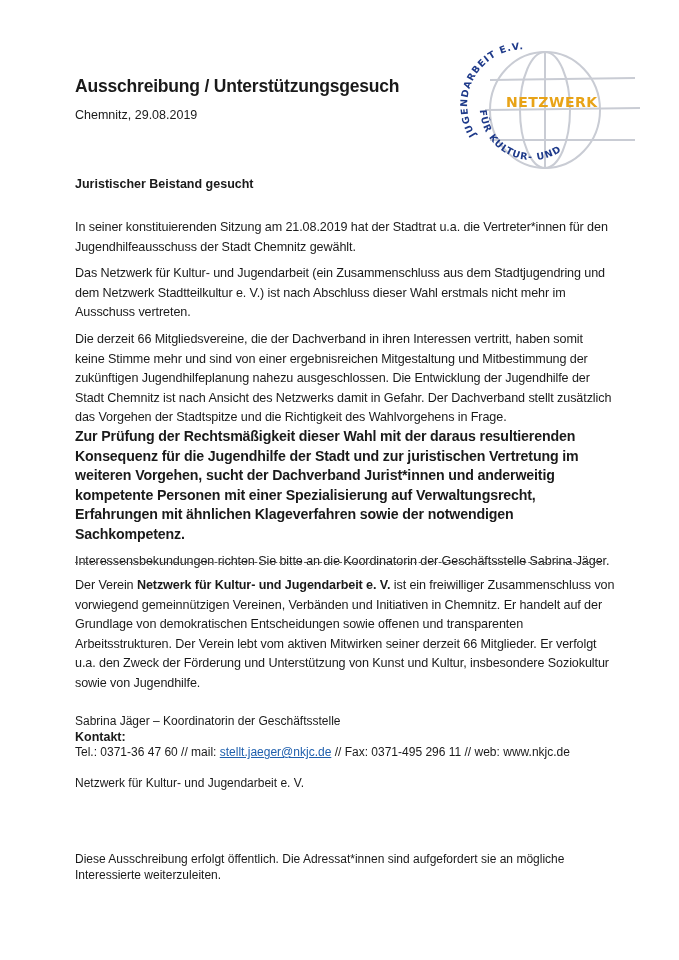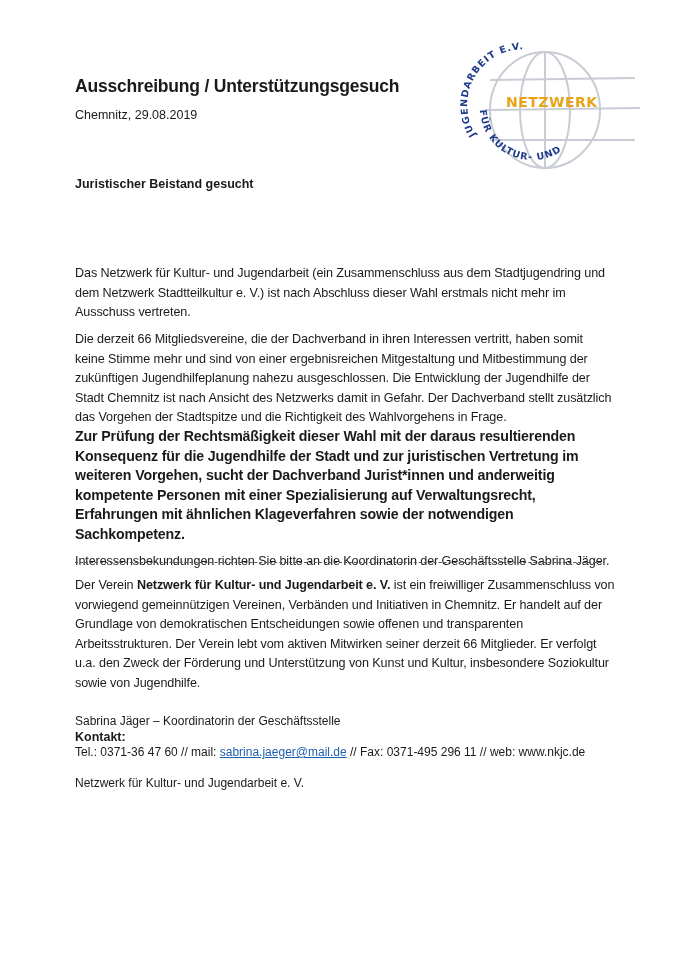--- a/index.html
+++ b/index.html
@@ -44,37 +44,39 @@
       </text>
       <text font-family="DejaVu Sans, sans-serif" font-size="9.5" font-weight="bold" fill="#1e3a8a" letter-spacing="1">
         <textPath href="#arcBot">FÜR KULTUR- UND</textPath>
       </text>
       <text x="66" y="67" font-family="DejaVu Sans, sans-serif" font-size="14" font-weight="bold" fill="#e8a317" letter-spacing="0.5">NETZWERK</text>
     </svg>
   </div>
 
   <div class="subhead">Juristischer Beistand gesucht</div>
 
+  <div class="para" style="top: 218px;">In seiner konstituierenden Sitzung am 21.08.2019 hat der Stadtrat u.a. die Vertreter*innen für den Jugendhilfeausschuss der Stadt Chemnitz gewählt.</div>
   <div class="para" style="top: 264px;">Das Netzwerk für Kultur- und Jugendarbeit (ein Zusammenschluss aus dem Stadtjugendring und dem Netzwerk Stadtteilkultur e. V.) ist nach Abschluss dieser Wahl erstmals nicht mehr im Ausschuss vertreten.</div>
   <div class="para" style="top: 330px;">Die derzeit 66 Mitgliedsvereine, die der Dachverband in ihren Interessen vertritt, haben somit keine Stimme mehr und sind von einer ergebnisreichen Mitgestaltung und Mitbestimmung der zukünftigen Jugendhilfeplanung nahezu ausgeschlossen. Die Entwicklung der Jugendhilfe der Stadt Chemnitz ist nach Ansicht des Netzwerks damit in Gefahr. Der Dachverband stellt zusätzlich das Vorgehen der Stadtspitze und die Richtigkeit des Wahlvorgehens in Frage.</div>
 
   <div class="bold-para" style="top: 427px;">Zur Prüfung der Rechtsmäßigkeit dieser Wahl mit der daraus resultierenden Konsequenz für die Jugendhilfe der Stadt und zur juristischen Vertretung im weiteren Vorgehen, sucht der Dachverband Jurist*innen und anderweitig kompetente Personen mit einer Spezialisierung auf Verwaltungsrecht, Erfahrungen mit ähnlichen Klageverfahren sowie der notwendigen Sachkompetenz.</div>
 
   <div class="para" style="top: 552px; width: 560px;">Interessensbekundungen richten Sie bitte an die Koordinatorin der Geschäftsstelle Sabrina Jäger.</div>
 
   <div class="dashes"></div>
 
   <div class="para" style="top: 576px;">
     <span>Der Verein </span><b>Netzwerk für Kultur- und Jugendarbeit e. V.</b><span> ist ein freiwilliger Zusammenschluss von vorwiegend gemeinnützigen Vereinen, Verbänden und Initiativen in Chemnitz. Er handelt auf der Grundlage von demokratischen Entscheidungen sowie offenen und transparenten Arbeitsstrukturen. Der Verein lebt vom aktiven Mitwirken seiner derzeit 66 Mitglieder. Er verfolgt u.a. den Zweck der Förderung und Unterstützung von Kunst und Kultur, insbesondere Soziokultur sowie von Jugendhilfe.</span>
   </div>
 
   <div class="small" style="top: 714px;">
     <div>Sabrina Jäger – Koordinatorin der Geschäftsstelle</div>
     <div style="font-weight:bold; font-size:12.5px;">Kontakt:</div>
-    <div><span>Tel.: 0371-36 47 60 // mail: </span><a class="link">sabrina.jaeger@mail.de</a><span> // Fax: 0371-495 296 11 // web: www.nkjc.de</span></div>
+    <div><span>Tel.: 0371-36 47 60 // mail: </span><a class="link">stellt.jaeger@nkjc.de</a><span> // Fax: 0371-495 296 11 // web: www.nkjc.de</span></div>
   </div>
 
   <div class="small" style="top: 776px;">
     <div>Netzwerk für Kultur- und Jugendarbeit e. V.</div>
   </div>
 
+  <div class="small" style="top: 852px; width: 500px;">Diese Ausschreibung erfolgt öffentlich. Die Adressat*innen sind aufgefordert sie an mögliche Interessierte weiterzuleiten.</div>
 
 </div>
 
 </body></html>

